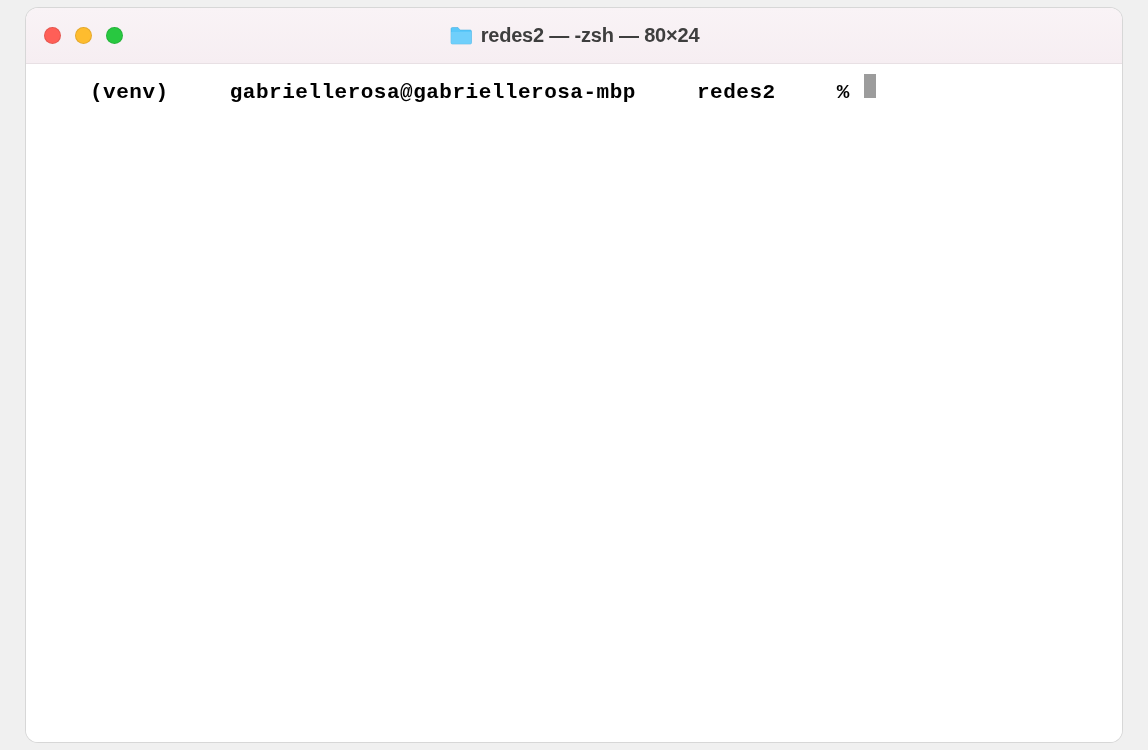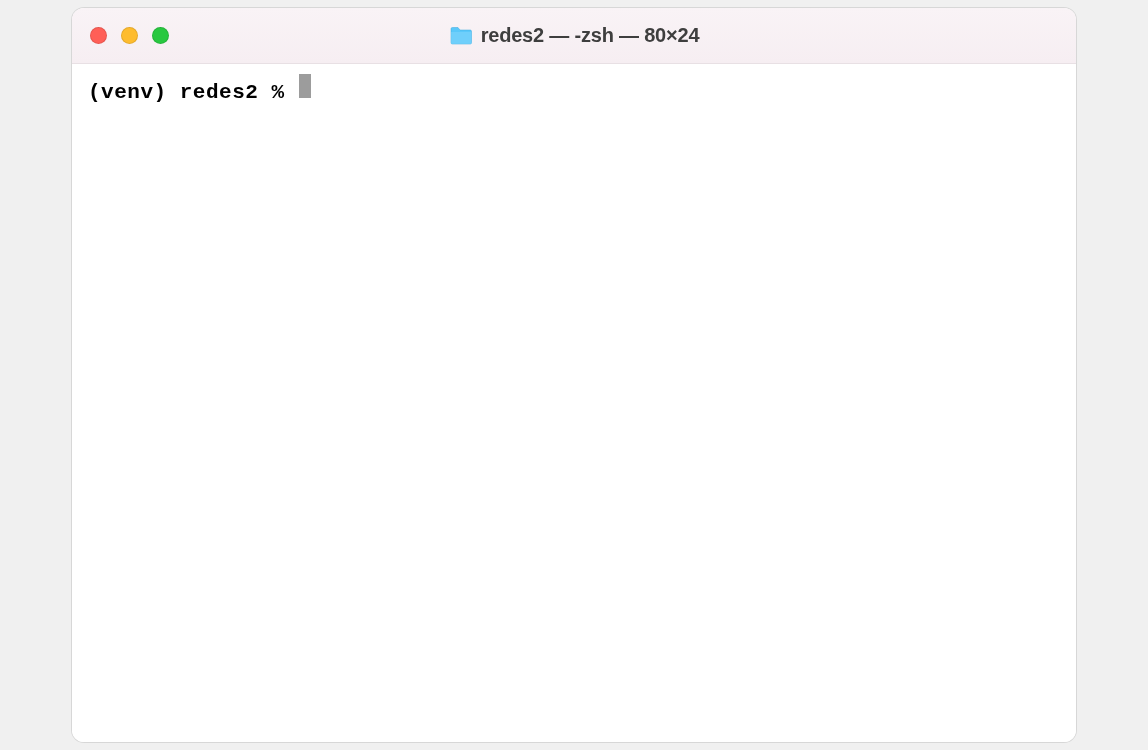--- a/index.html
+++ b/index.html
@@ -12,21 +12,21 @@
       width: 1148px;
       height: 750px;
       background: #f0f0f0;
       display: flex;
       align-items: center;
       justify-content: center;
       font-family: -apple-system, BlinkMacSystemFont, sans-serif;
     }
 
     .window {
-      width: 1004px;
+      width: 1096px;
       height: 734px;
       background: #ffffff;
       border-radius: 12px;
       overflow: hidden;
       box-shadow: 0 0 0 1px rgba(0,0,0,0.1);
       display: flex;
       flex-direction: column;
     }
 
     .titlebar {
@@ -109,20 +109,21 @@
 
     .terminal-line {
       display: flex;
       flex-wrap: wrap;
       align-items: baseline;
       white-space: pre;
     }
 
     .prompt-segment {
       white-space: pre;
+      margin-left: 48px;
     }
 
     .cursor-block {
       display: inline-block;
       width: 12px;
       height: 24px;
       background: #9c9c9c;
       vertical-align: text-bottom;
       margin-left: 1px;
     }
@@ -143,16 +144,16 @@
           <path d="M2 3 C2 2 2.5 1.5 3.5 1.5 L9 1.5 L11 4 L21 4 C22 4 22.5 4.5 22.5 5.5 L22.5 16.5 C22.5 17.5 22 18 21 18 L3.5 18 C2.5 18 2 17.5 2 16.5 Z" fill="#5ac8fa" stroke="#3ba9dc" stroke-width="0.5"></path>
           <path d="M2 6 L22.5 6 L22.5 16.5 C22.5 17.5 22 18 21 18 L3.5 18 C2.5 18 2 17.5 2 16.5 Z" fill="#7dd3fc" opacity="0.6"></path>
         </svg>
       </span>
       <span class="title-text">redes2 — -zsh — 80×24</span>
     </div>
   </div>
 
   <div class="terminal-body">
     <div class="terminal-line">
-      <span class="prompt-segment">(venv) </span><span class="prompt-segment">redes2 </span><span class="prompt-segment">% </span><span class="cursor-block"></span>
+      <span class="prompt-segment">(venv) </span><span class="prompt-segment">gabriellerosa@gabriellerosa-mbp </span><span class="prompt-segment">redes2 </span><span class="prompt-segment">% </span><span class="cursor-block"></span>
     </div>
   </div>
 </div>
 
 </body></html>

